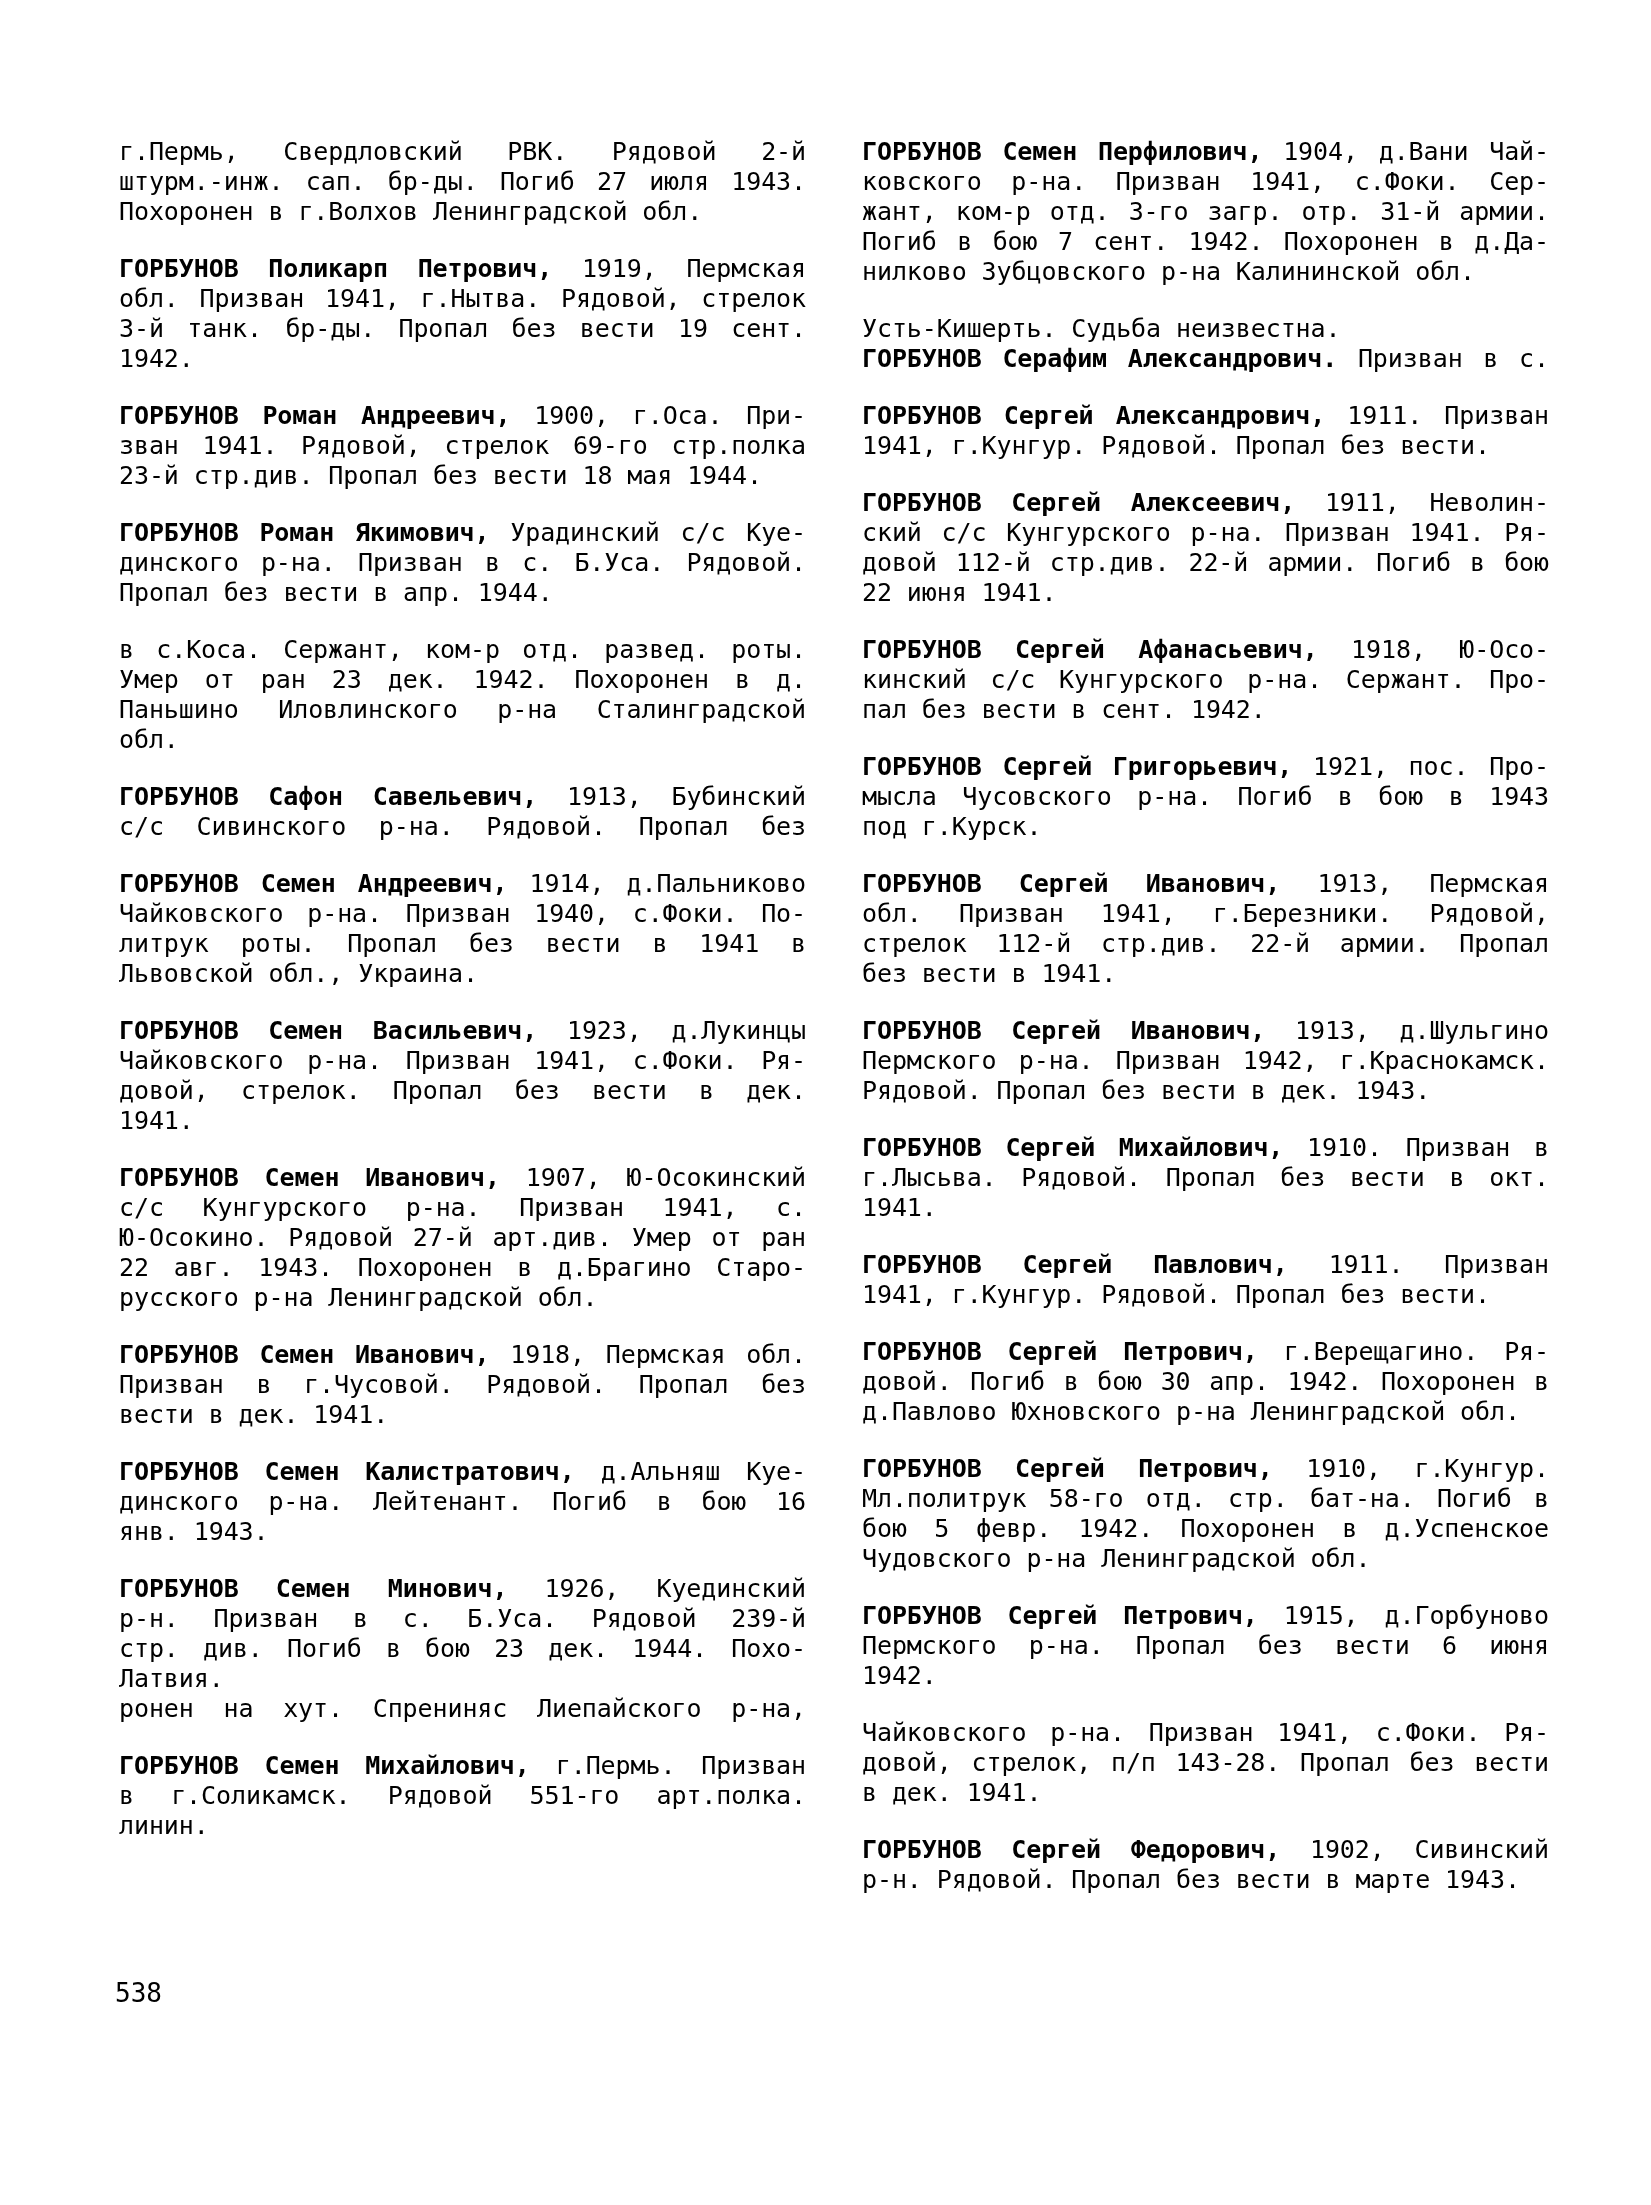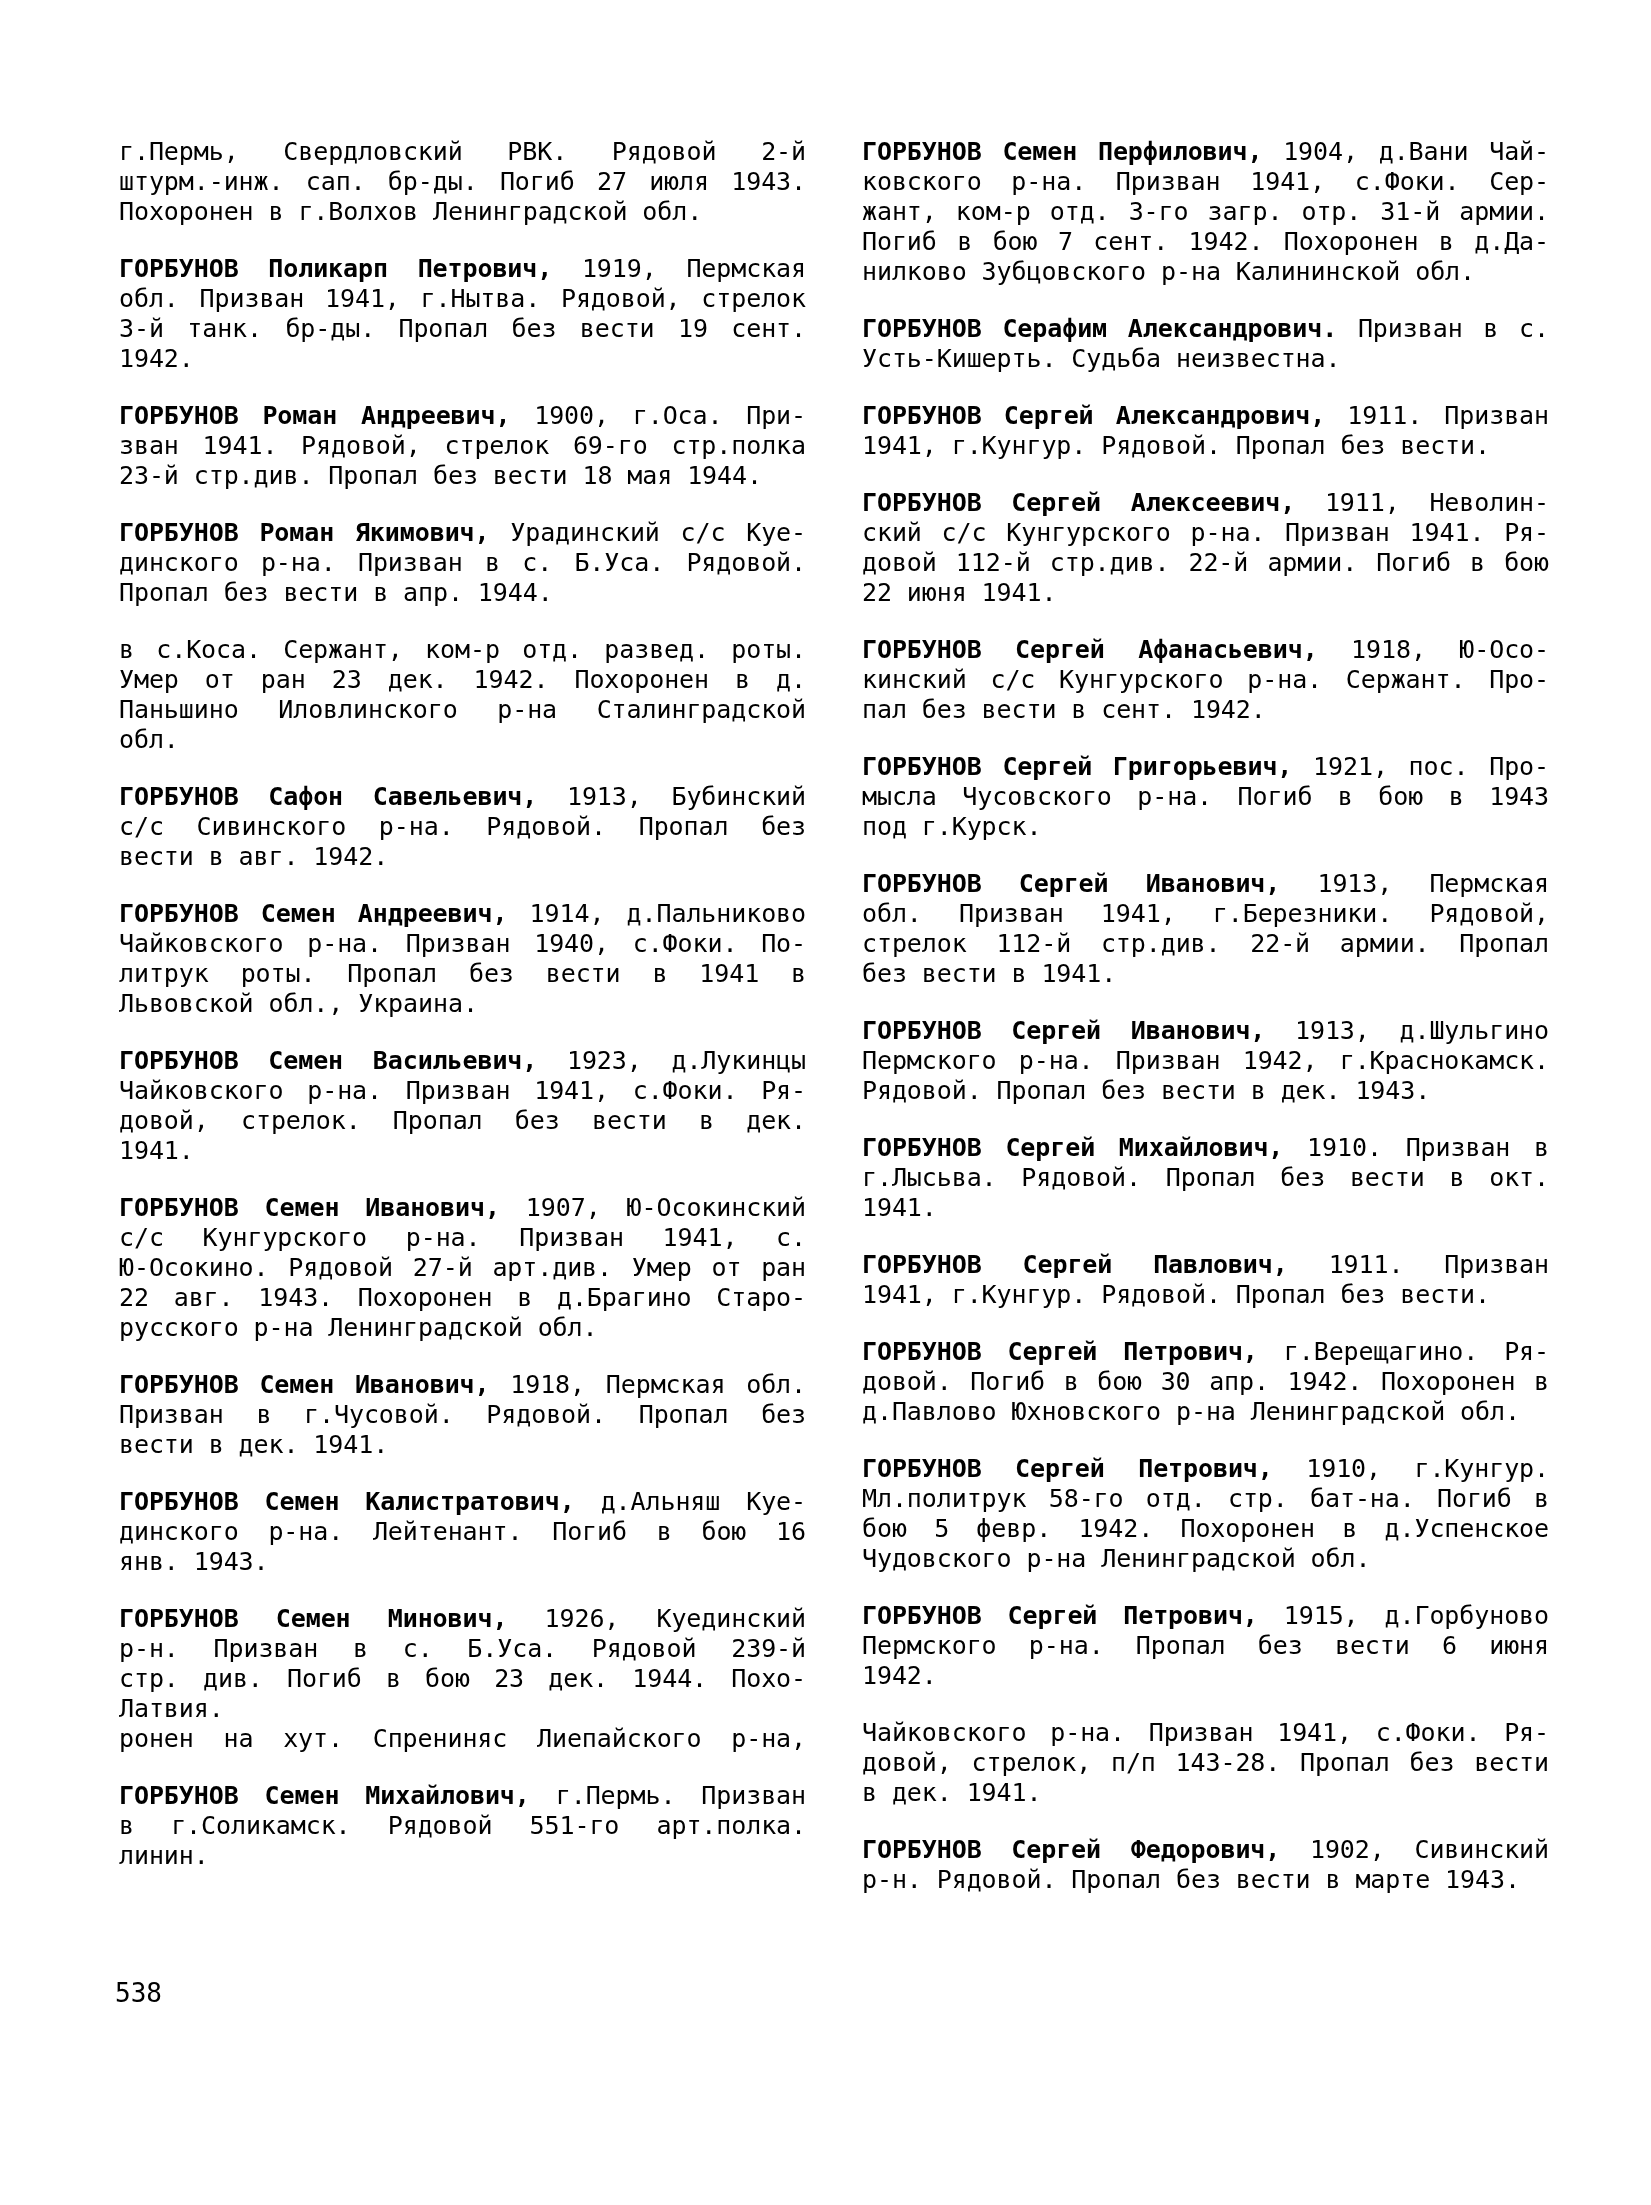--- a/index.html
+++ b/index.html
@@ -61,21 +61,20 @@
         </div>
         <div class="entry">
           <div class="line">в с.Коса. Сержант, ком-р отд. развед. роты.</div>
           <div class="line">Умер от ран 23 дек. 1942. Похоронен в д.</div>
           <div class="line">Паньшино Иловлинского р-на Сталинградской</div>
           <div class="line last">обл.</div>
         </div>
         <div class="entry">
           <div class="line"><span class="nm">ГОРБУНОВ Сафон Савельевич,</span> <span>1913, Бубинский</span></div>
           <div class="line">с/с Сивинского р-на. Рядовой. Пропал без</div>
-          <div class="line last">вести в авг. 1942.</div>
         </div>
         <div class="entry">
           <div class="line"><span class="nm">ГОРБУНОВ Семен Андреевич,</span> <span>1914, д.Пальниково</span></div>
           <div class="line">Чайковского р-на. Призван 1940, с.Фоки. По-</div>
           <div class="line">литрук роты. Пропал без вести в 1941 в</div>
           <div class="line last">Львовской обл., Украина.</div>
         </div>
         <div class="entry">
           <div class="line"><span class="nm">ГОРБУНОВ Семен Васильевич,</span> <span>1923, д.Лукинцы</span></div>
           <div class="line">Чайковского р-на. Призван 1941, с.Фоки. Ря-</div>
@@ -114,22 +113,22 @@
       </div>
     <div class="col" id="col-right">
         <div class="entry">
           <div class="line"><span class="nm">ГОРБУНОВ Семен Перфилович,</span> <span>1904, д.Вани Чай-</span></div>
           <div class="line">ковского р-на. Призван 1941, с.Фоки. Сер-</div>
           <div class="line">жант, ком-р отд. 3-го загр. отр. 31-й армии.</div>
           <div class="line">Погиб в бою 7 сент. 1942. Похоронен в д.Да-</div>
           <div class="line last">нилково Зубцовского р-на Калининской обл.</div>
         </div>
         <div class="entry">
+          <div class="line last">Усть-Кишерть. Судьба неизвестна.</div>
           <div class="line"><span class="nm">ГОРБУНОВ Серафим Александрович.</span> <span>Призван в с.</span></div>
-          <div class="line last">Усть-Кишерть. Судьба неизвестна.</div>
         </div>
         <div class="entry">
           <div class="line"><span class="nm">ГОРБУНОВ Сергей Александрович,</span> <span>1911. Призван</span></div>
           <div class="line last">1941, г.Кунгур. Рядовой. Пропал без вести.</div>
         </div>
         <div class="entry">
           <div class="line"><span class="nm">ГОРБУНОВ Сергей Алексеевич,</span> <span>1911, Неволин-</span></div>
           <div class="line">ский с/с Кунгурского р-на. Призван 1941. Ря-</div>
           <div class="line">довой 112-й стр.див. 22-й армии. Погиб в бою</div>
           <div class="line last">22 июня 1941.</div>

